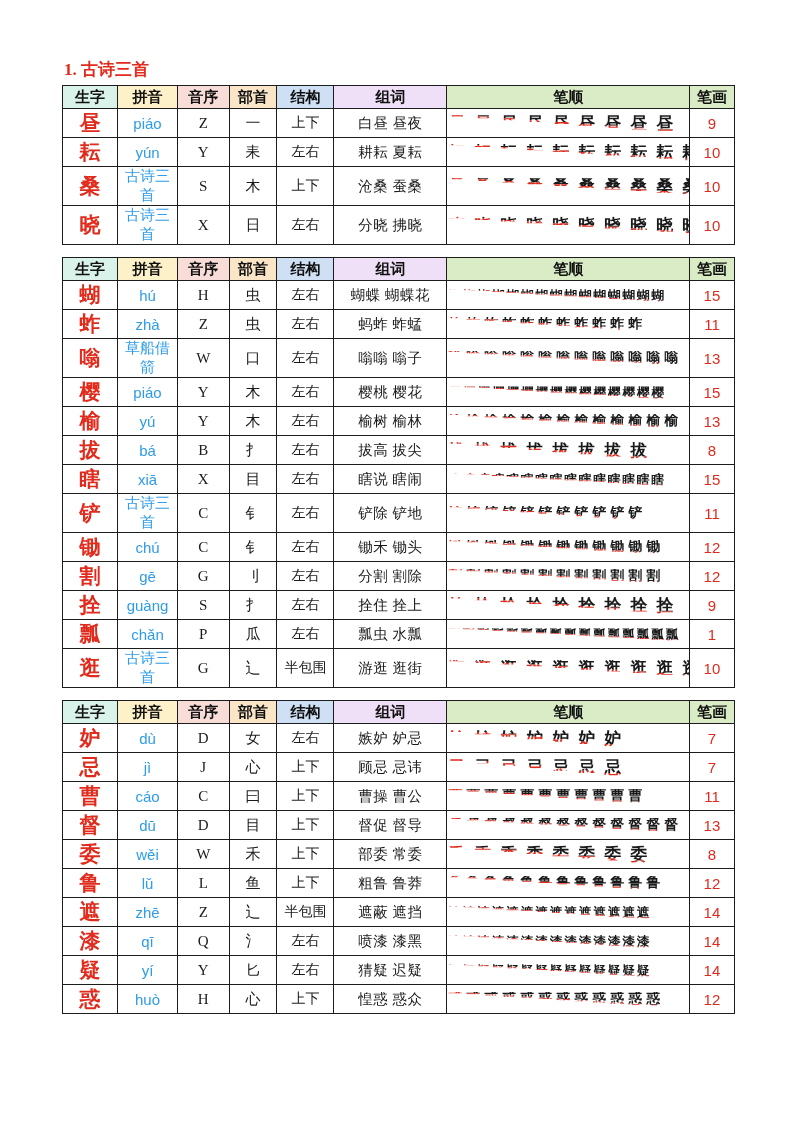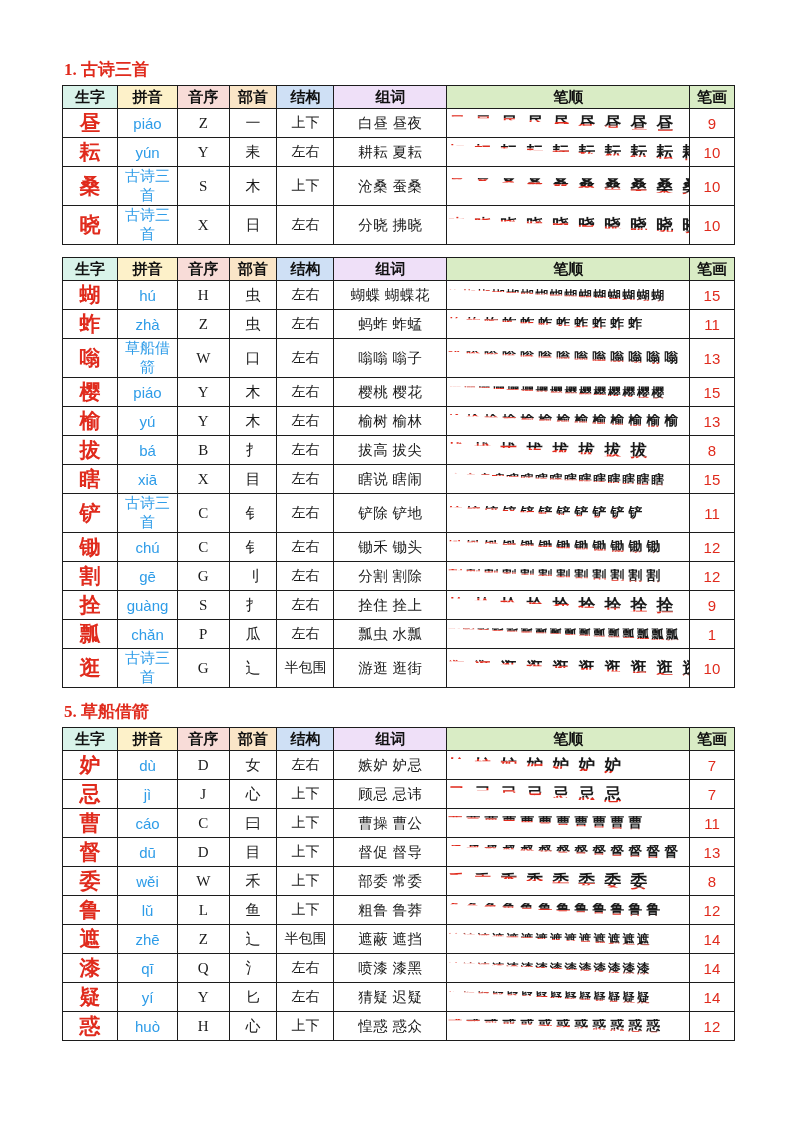--- a/index.html
+++ b/index.html
@@ -1144,21 +1144,20 @@
                   </span>
                 </span>
               </td>
               <td class="c-count">10</td>
             </tr>
           </tbody>
     </table>
   </div>
 
   <div class="section">
-    <div class="section-heading">5. 草船借箭</div>
     <table class="vocab">
       <colgroup>
             <col style="width: 8.2%;">
             <col style="width: 8.9%;">
             <col style="width: 7.7%;">
             <col style="width: 7.1%;">
             <col style="width: 8.5%;">
             <col style="width: 16.8%;">
             <col style="width: 36.1%;">
             <col style="width: 6.7%;">

